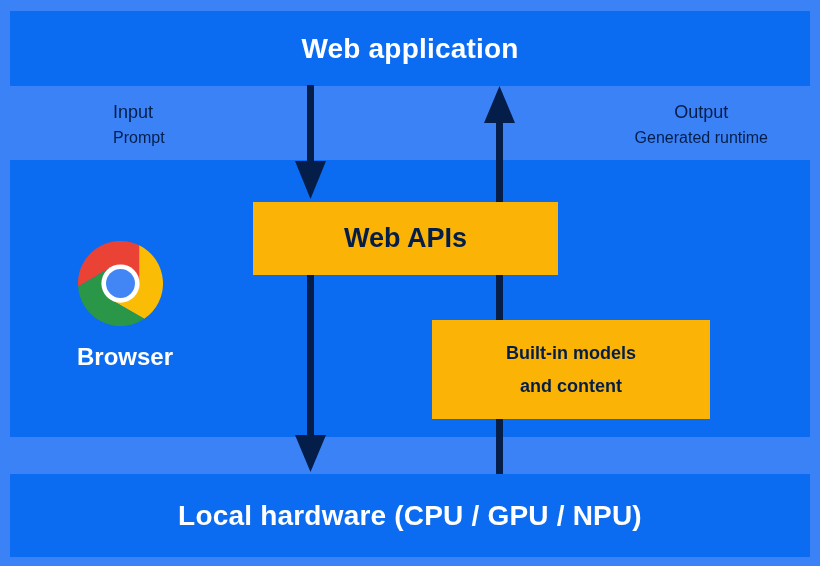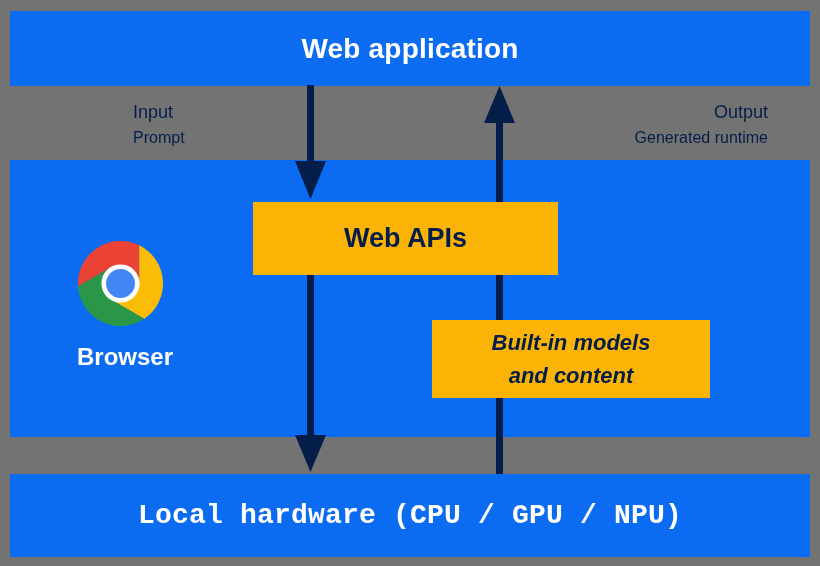--- a/index.html
+++ b/index.html
@@ -1,37 +1,37 @@
 <!DOCTYPE html>
 <html style="--blue: #0b6cf2; --yellow: #fbb405; --ink: #041e49; --logo-red: #ea4335; --logo-green: #2a9648; --logo-yellow: #fbbc05; --logo-blue: #4285f4; --logo-ring: #ffffff;"><head>
 <meta charset="utf-8">
 <style>
   html,body{margin:0;padding:0;background:#fff;}
   #canvas{
-    position:relative;width:820px;height:566px;background:#737373;overflow:hidden;
+    position:relative;width:820px;height:566px;background:#3b82f6;overflow:hidden;
     font-family:"Liberation Sans", sans-serif;
   }
   .abs{position:absolute;}
   .bar{
     background:var(--blue);display:flex;align-items:center;justify-content:center;
   }
   .bar-label{
     color:#fff;font-weight:700;font-size:28px;letter-spacing:.2px;
   }
   
   #top-bar{left:10px;top:11px;width:800px;height:75px;z-index:1;}
   
   #middle-box{left:10px;top:160px;width:800px;height:277px;z-index:1;}
   
-  #bottom-bar{left:10px;top:474px;width:800px;height:83px;z-index:1;font-family:Liberation Mono, monospace;}
+  #bottom-bar{left:10px;top:474px;width:800px;height:83px;z-index:1;}
 
   
   .io-block{z-index:2;color:var(--ink);}
-  #input-block{left:113px;top:101px;text-align:left;margin-left:20px;}
-  #output-block{right:52px;top:101px;text-align:right;}
+  #input-block{left:113px;top:101px;text-align:left;}
+  #output-block{right:52px;top:101px;text-align:center;}
   .io-kind{font-size:18px;font-weight:400;line-height:23px;}
   .io-value{font-size:16px;font-weight:400;line-height:27px;}
 
   
   .arrow-line{background:var(--ink);z-index:2;}
   #down-line-a{left:307px;top:85px;width:7px;height:78px;}
   #down-line-b{left:307px;top:275px;width:7px;height:162px;}
   #up-line{left:496px;top:121px;width:7px;height:353px;}
   .arrow-head{z-index:2;background:var(--ink);}
   .head-down{clip-path:polygon(0 0,100% 0,50% 100%);}
@@ -39,21 +39,21 @@
   #down-head-1{left:295px;top:161px;width:31px;height:38px;}
   #down-head-2{left:295px;top:435px;width:31px;height:37px;}
   #up-head{left:484px;top:86px;width:31px;height:37px;}
 
   
   .api-box{
     background:var(--yellow);z-index:3;display:flex;flex-direction:column;
     align-items:center;justify-content:center;color:var(--ink);font-weight:700;
   }
   #web-apis-box{left:253px;top:202px;width:305px;height:73px;font-size:27px;}
-  #builtin-box{left:432px;top:320px;width:278px;height:78px;font-size:22px;line-height:33px;text-align:center;font-style:italic;}
+  #builtin-box{left:432px;top:320px;width:278px;height:99px;font-size:18px;line-height:33px;text-align:center;}
 
   
   #chrome-logo{left:78px;top:241px;width:85px;height:85px;z-index:4;}
   #browser-label{
     left:45px;top:344px;width:160px;z-index:4;text-align:center;
     color:#fff;font-weight:700;font-size:24px;line-height:25px;
   }
 </style>
 </head>
 <body>

